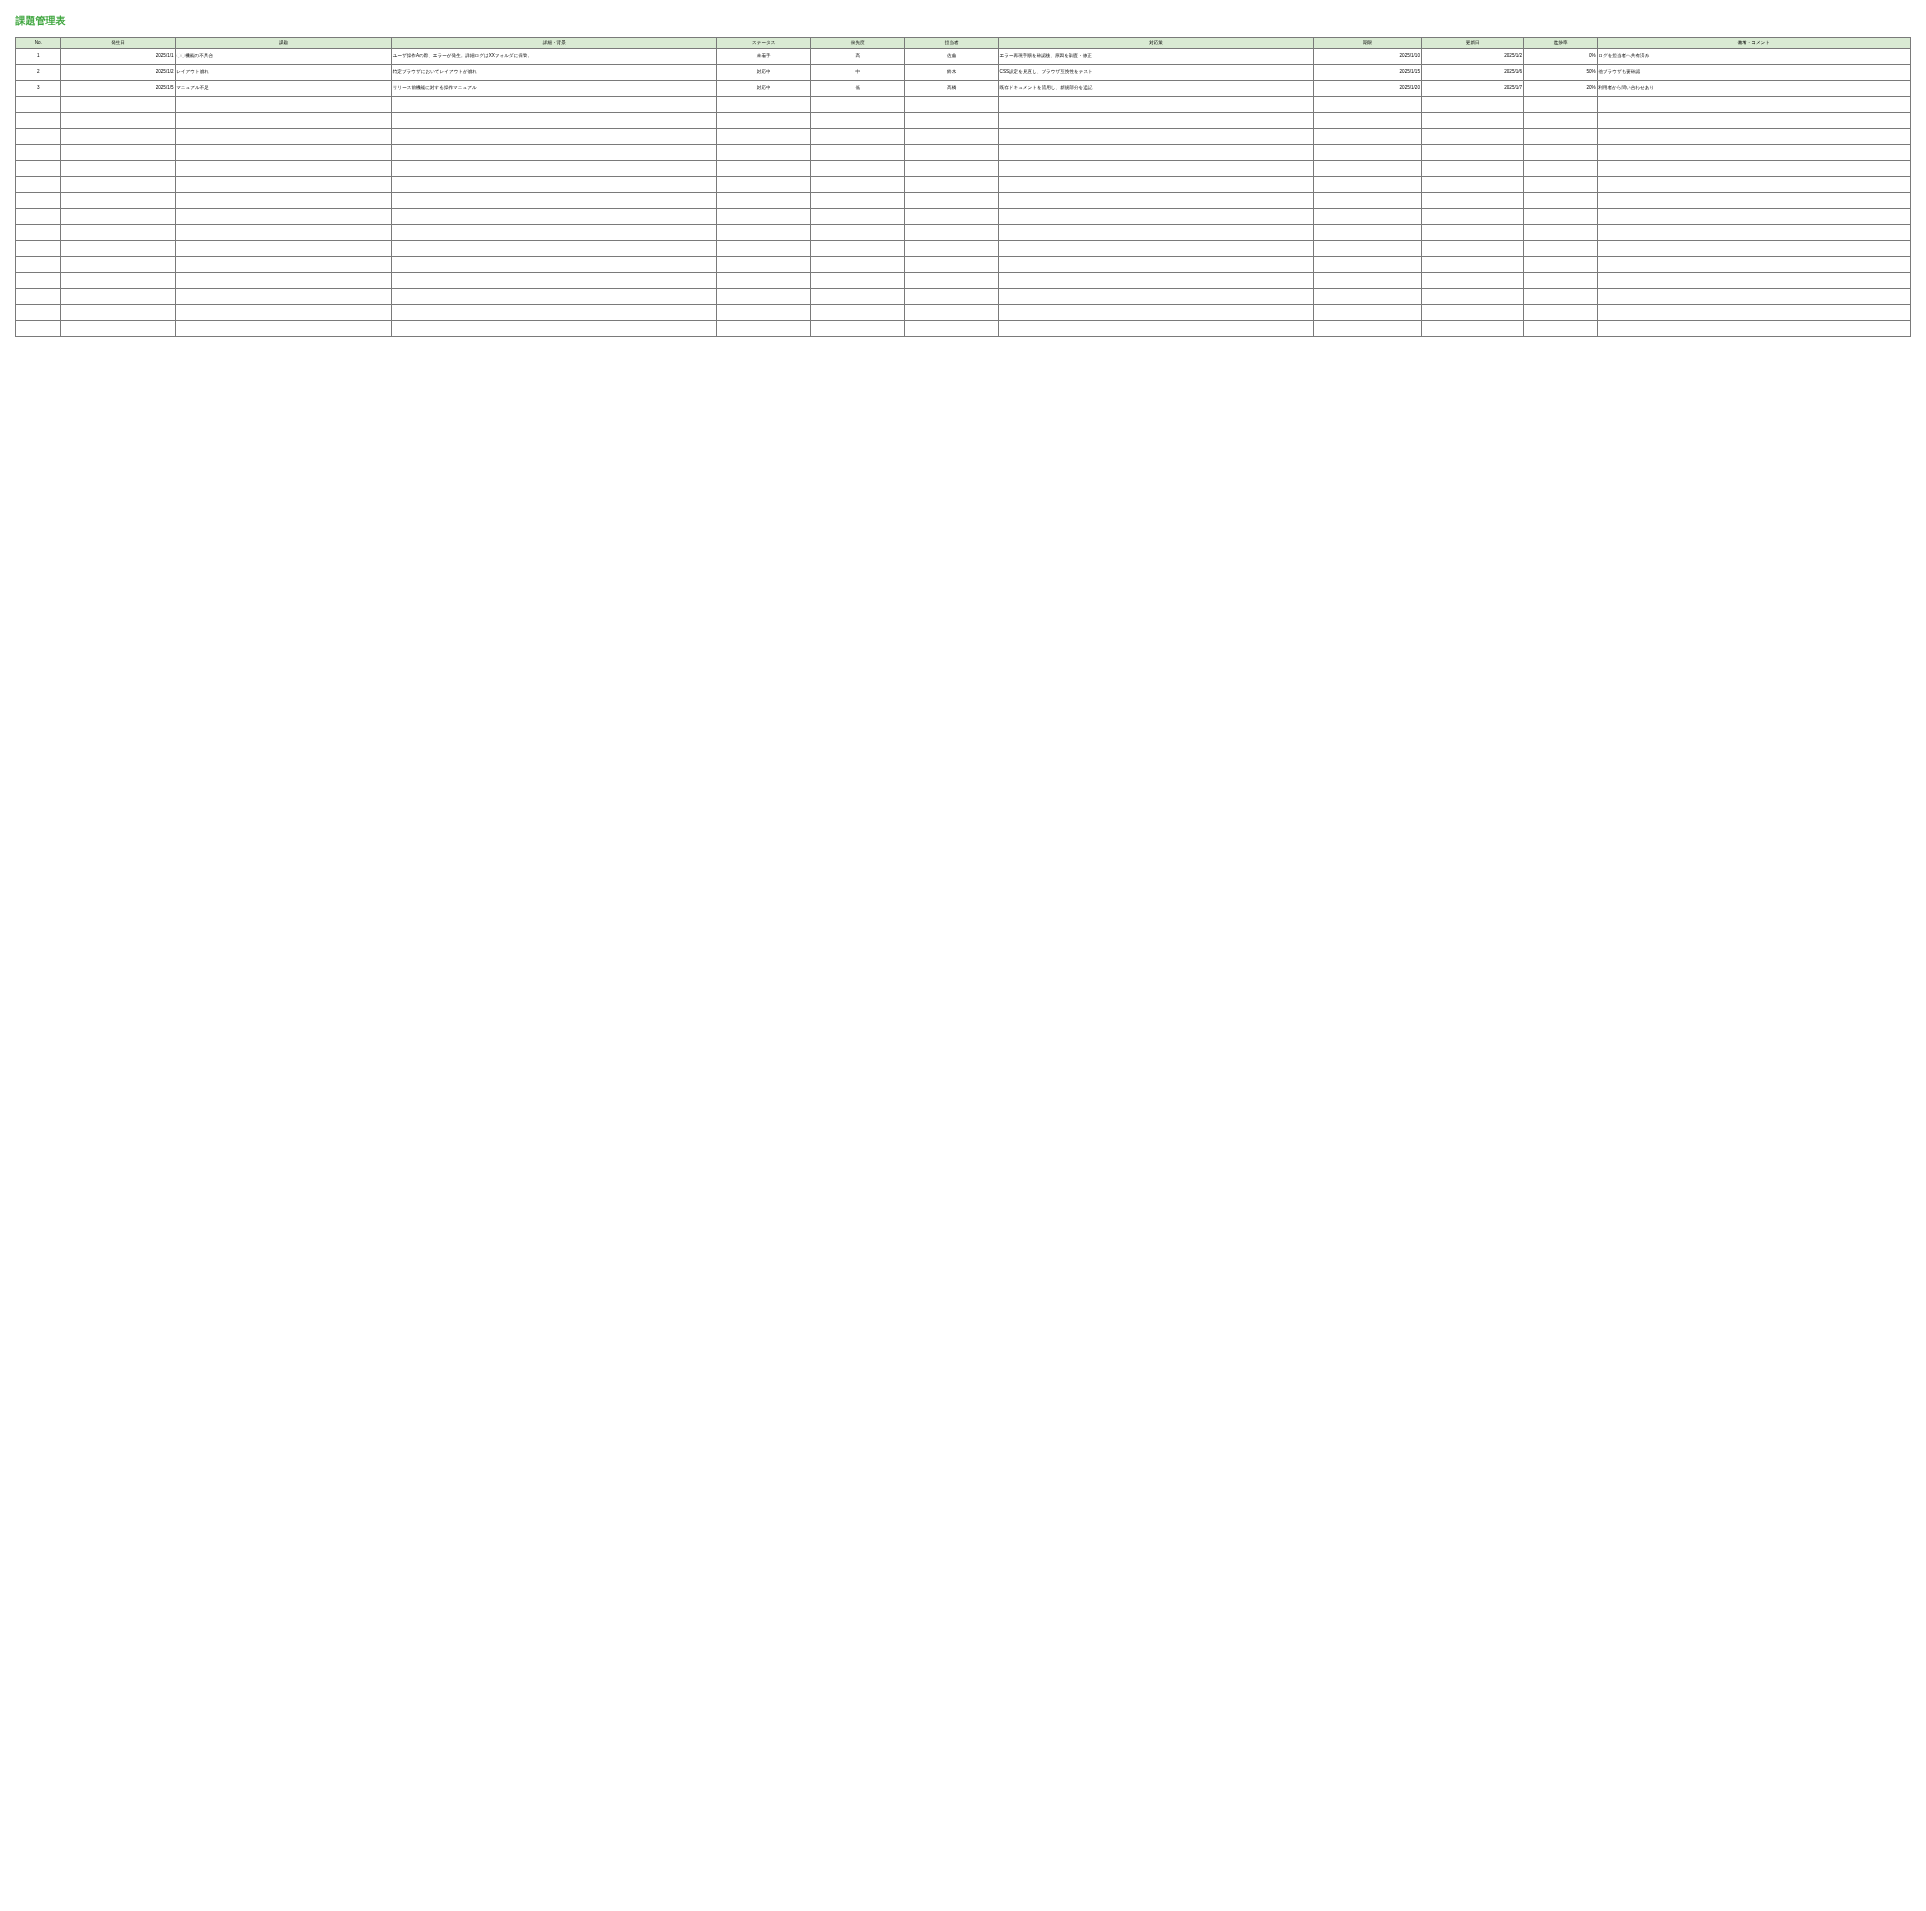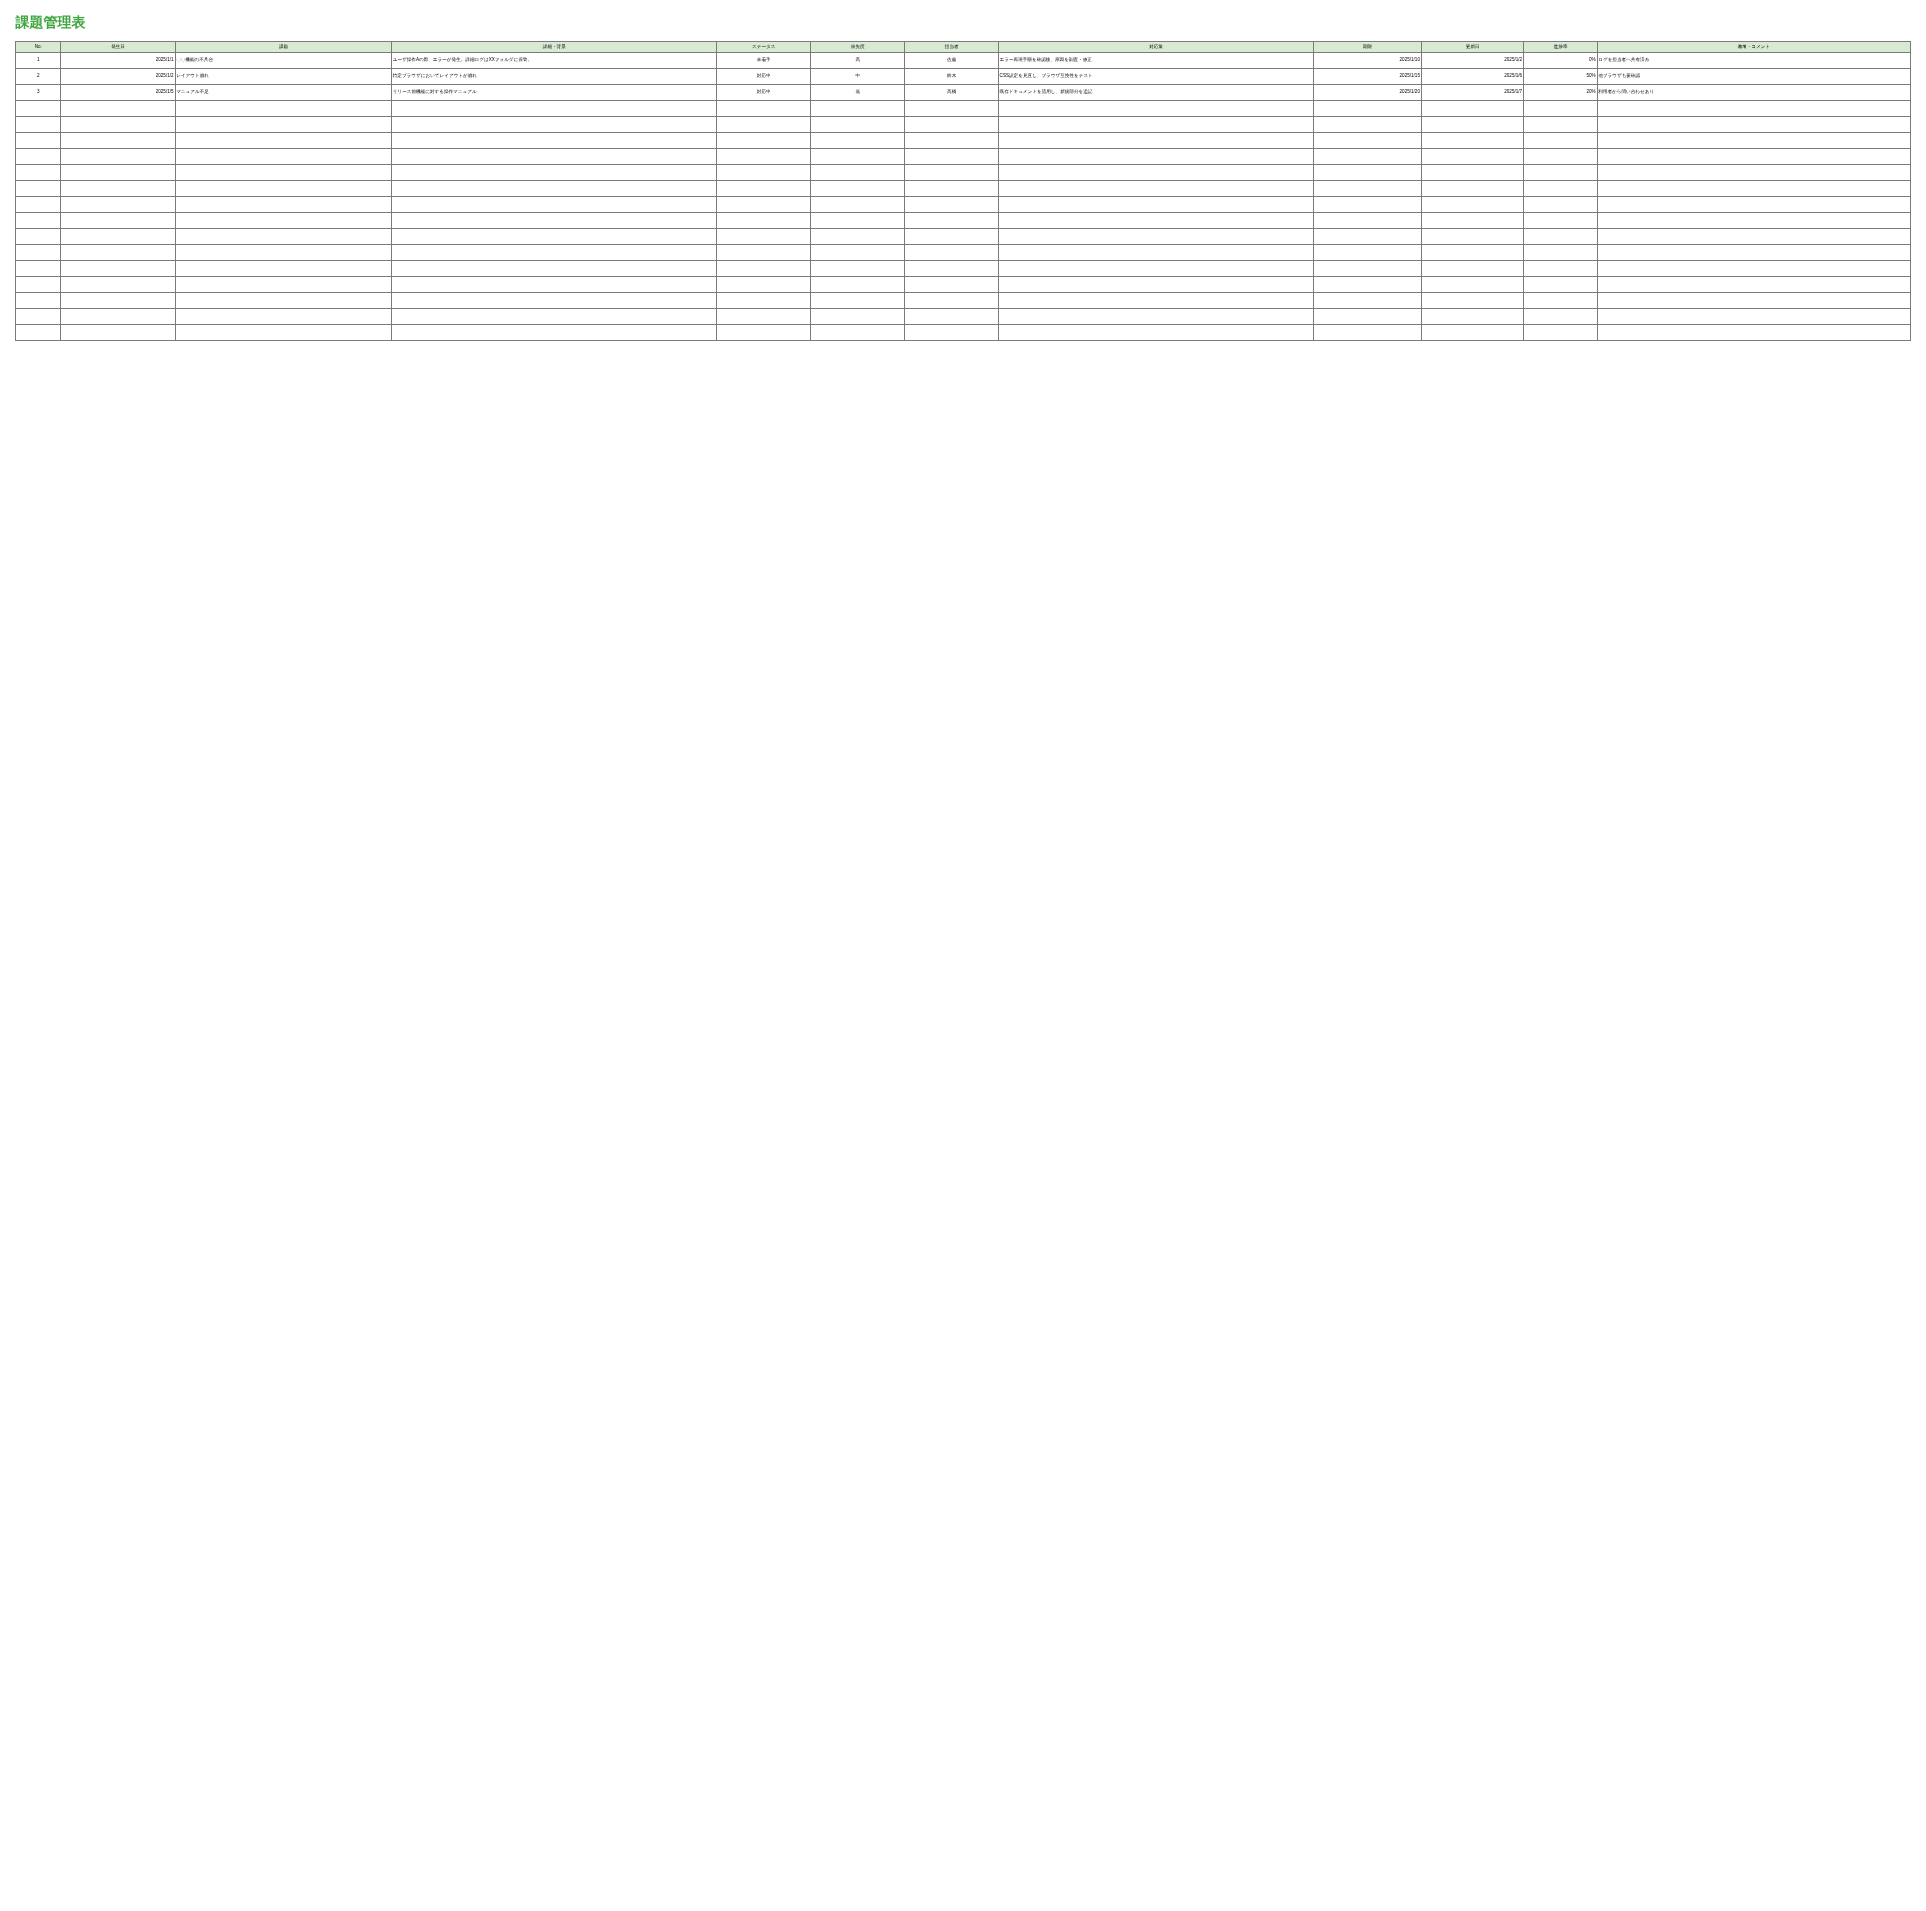--- a/index.html
+++ b/index.html
@@ -7,21 +7,21 @@
       margin: 0;
       padding: 0;
     }
     body {
       background: #ffffff;
       font-family: "Hiragino Sans", "Hiragino Kaku Gothic ProN", "Meiryo", sans-serif;
       padding: 13.5px 15.4px;
     }
     .title {
       color: #3fa63f;
-      font-size: 14px;
+      font-size: 10px;
       font-weight: bold;
       margin-bottom: 9.6px;
     }
     table {
       border-collapse: collapse;
       width: 100%;
       table-layout: fixed;
     }
     th, td {
       border: 0.4px solid #7a7a7a;

